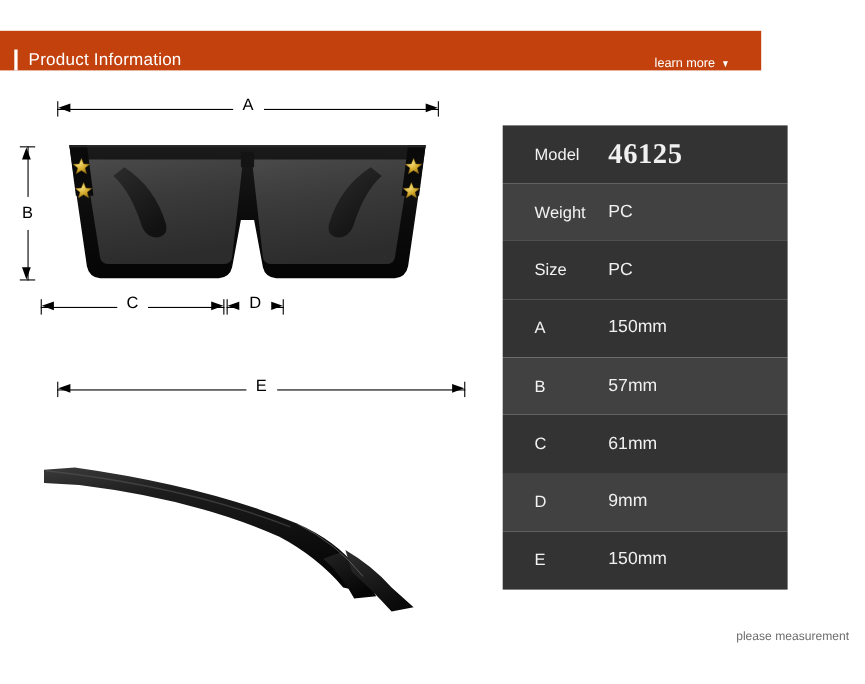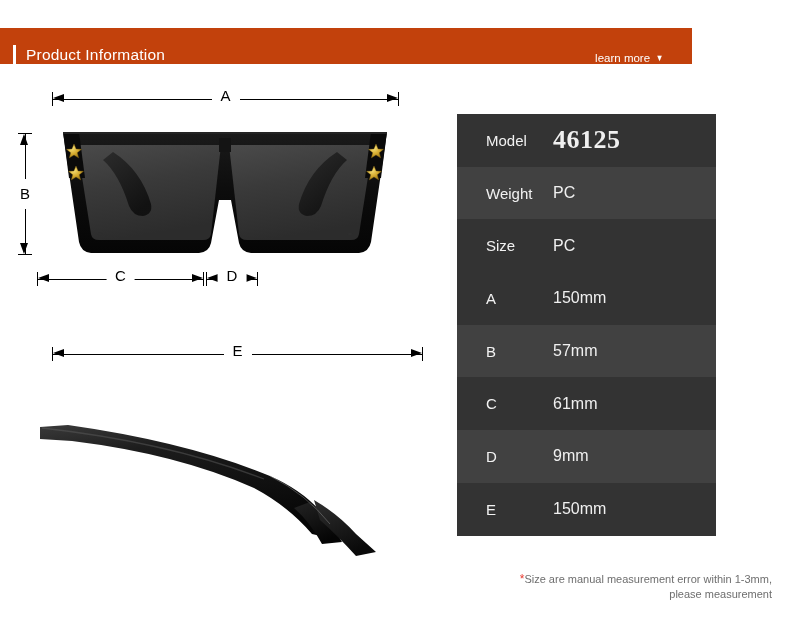--- a/index.html
+++ b/index.html
@@ -429,15 +429,14 @@
   </div>
 
   <div class="spec-row odd">
     <div class="spec-label">E</div>
     <div class="spec-value">150mm</div>
   </div>
 
 </div>
 
 <div id="footnote">
-  <div><span id="footnote-star">*</span><span>Size are manual measurement error within 1-3mm,</span></div>
   <div>please measurement</div>
 </div>
 
 </body></html>

